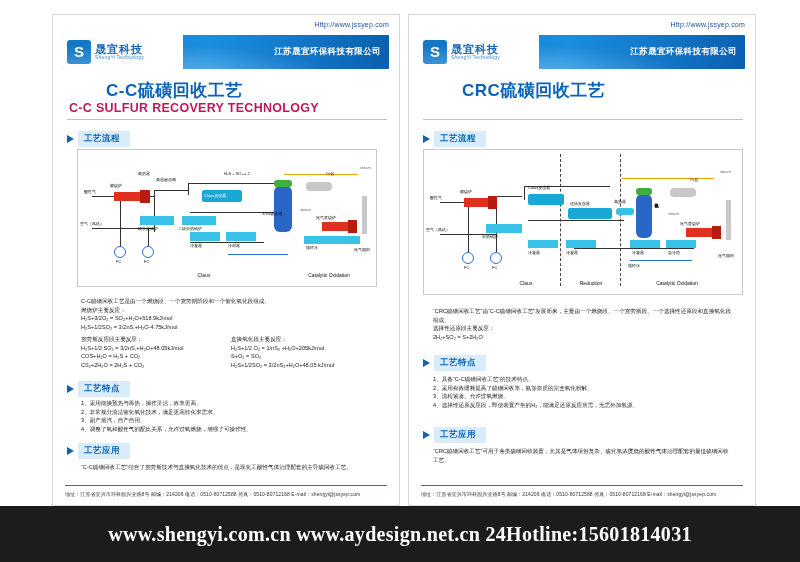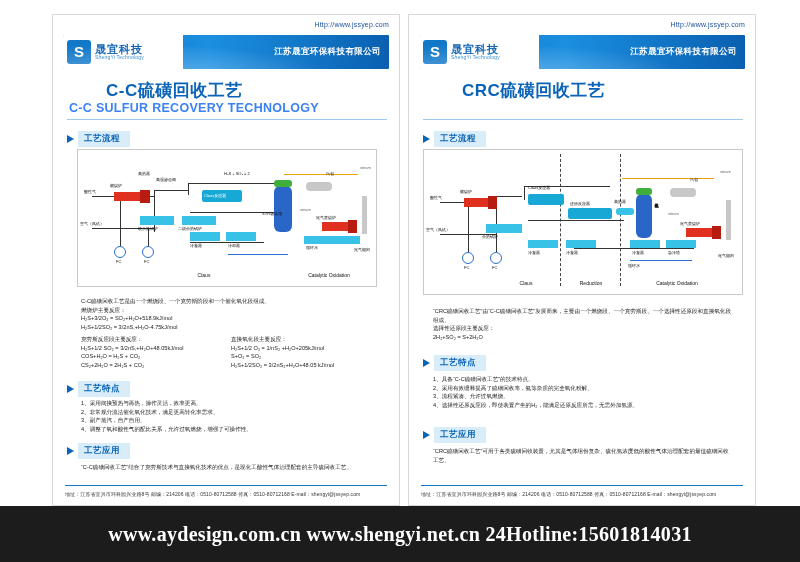--- a/index.html
+++ b/index.html
@@ -43,21 +43,21 @@
   .header-cn{
     position:absolute;right:8px;top:11px;color:#ffffff;font-size:8.5px;font-weight:bold;
     letter-spacing:.4px;
   }
   .title-cn{
     position:absolute;left:16px;top:64px;font-size:17px;color:#0a63b6;font-weight:bold;
     letter-spacing:.5px;
     margin-left:37px;
   }
   .title-en{
-    position:absolute;left:16px;top:86px;font-size:12.5px;color:#3b82f6;font-weight:bold;
+    position:absolute;left:16px;top:86px;font-size:12.5px;color:#be185d;font-weight:bold;
     letter-spacing:.3px;
   }
   .title-rule{
     position:absolute;left:14px;right:12px;top:104px;height:1px;background:#9ec9ec;
   }
   .sec-head{position:absolute;display:flex;align-items:center;}
   .sec-arrow{
     width:0;height:0;border-left:7px solid #0a63b6;border-top:4.5px solid transparent;
     border-bottom:4.5px solid transparent;margin-right:4px;
   }
@@ -356,16 +356,16 @@
       <div class="sec-arrow"></div>
       <div class="sec-label">工艺应用</div>
     </div>
     <div class="body-text" style="left:24px;top:432px;width:300px;">“CRC硫磺回收工艺”可用于各类硫磺回收装置，尤其是气体组份复杂、硫化氢浓度低的酸性气体治理配套的最佳硫磺回收工艺。</div>
 
     <div class="footer-rule" style="top:470px;"></div>
     <div class="footer-txt" style="top:476px;">地址：江苏省宜兴市环科园兴业路8号    邮编：214206    电话：0510-80712588    传真：0510-80712168    E-mail：shengyi@jssyep.com</div>
   </div>
 
   <div class="bottombar">
-    <span>www.aydesign.com.cn www.shengyi.net.cn 24Hotline:15601814031</span>
+    <span>www.shengyi.com.cn www.aydesign.net.cn 24Hotline:15601814031</span>
   </div>
 
 </div>
 
 </body></html>

